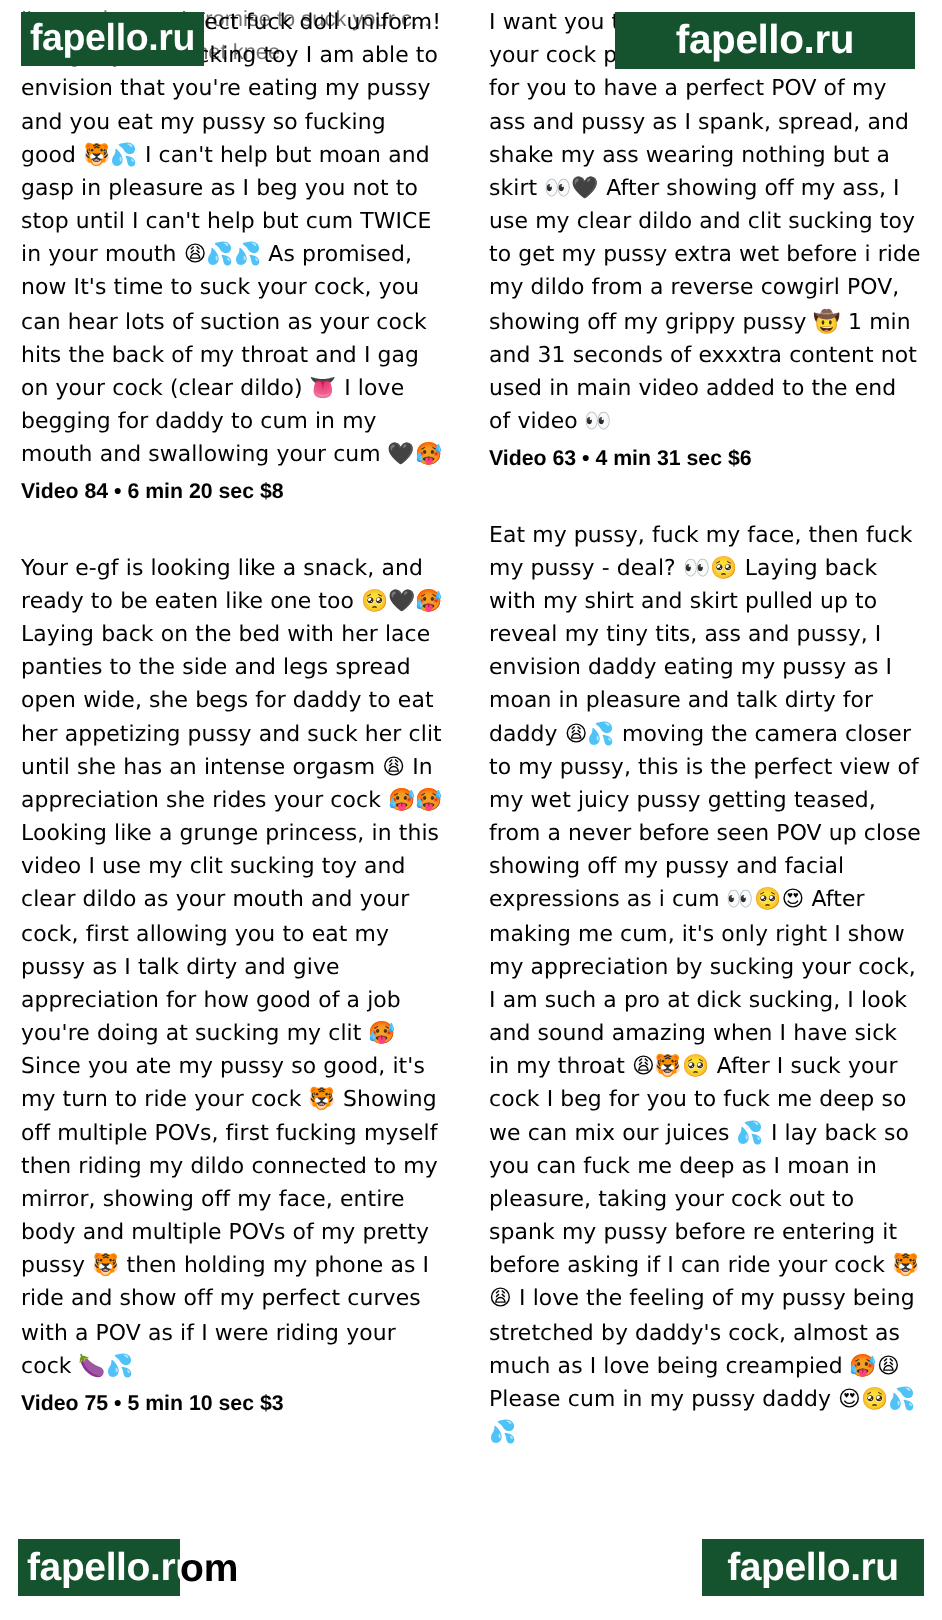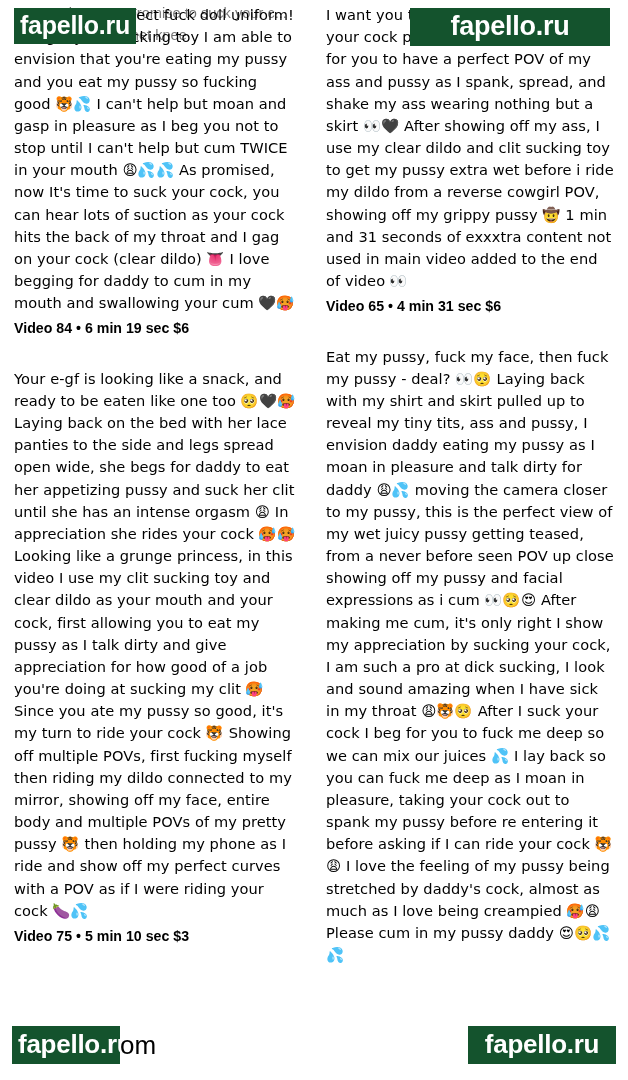--- a/index.html
+++ b/index.html
@@ -92,21 +92,21 @@
     padding-left: 6px;
   }
   .wm-bl-extra {
     position: absolute;
     left: 120px;
     top: 1026px;
     width: 46px;
     height: 38px;
     background: #ffffff;
     color: #000000;
-    font-weight: normal;
+    font-weight: bold;
     font-size: 26px;
     display: flex;
     align-items: center;
     line-height: 1;
   }
   .wm-br {
     left: 468px;
     top: 1026px;
     width: 148px;
     height: 38px;
@@ -132,39 +132,39 @@
 </head>
 <body>
 
 <div class="page">
 
   <div class="column left">
 
     <div class="entry">
       <p class="entry-body emoji">wearing the perfect fuck doll uniform! Using my clit sucking toy I am able to envision that you're eating my pussy and you eat my pussy so fucking good 🐯💦 I can't help but moan and gasp in pleasure as I beg you not to stop until I can't help but cum TWICE in your mouth 😩💦💦 As promised, now It's time to suck your cock, you can hear lots of suction as your cock hits the back of my throat and I gag on your cock (clear dildo) 👅 I love begging for daddy to cum in my mouth and swallowing your cum 🖤🥵</p>
       <p class="entry-meta">
-        <span class="vid">Video 84</span><span class="sep"> • 6 min 19 sec $6</span>
+        <span class="vid">Video 84</span><span class="sep"> • 6 min 20 sec $8</span>
       </p>
     </div>
 
     <div class="entry">
       <p class="entry-body emoji">Your e-gf is looking like a snack, and ready to be eaten like one too 🥺🖤🥵 Laying back on the bed with her lace panties to the side and legs spread open wide, she begs for daddy to eat her appetizing pussy and suck her clit until she has an intense orgasm 😩 In appreciation she rides your cock 🥵🥵 Looking like a grunge princess, in this video I use my clit sucking toy and clear dildo as your mouth and your cock, first allowing you to eat my pussy as I talk dirty and give appreciation for how good of a job you're doing at sucking my clit 🥵 Since you ate my pussy so good, it's my turn to ride your cock 🐯 Showing off multiple POVs, first fucking myself then riding my dildo connected to my mirror, showing off my face, entire body and multiple POVs of my pretty pussy 🐯 then holding my phone as I ride and show off my perfect curves with a POV as if I were riding your cock 🍆💦</p>
       <p class="entry-meta">
         <span class="vid">Video 75</span><span class="sep"> • 5 min 10 sec $3</span>
       </p>
     </div>
 
   </div>
 
   <div class="column right">
 
     <div class="entry">
       <p class="entry-body emoji">I want you to eat my ass before I ride your cock please 🥺🖤 Bending over for you to have a perfect POV of my ass and pussy as I spank, spread, and shake my ass wearing nothing but a skirt 👀🖤 After showing off my ass, I use my clear dildo and clit sucking toy to get my pussy extra wet before i ride my dildo from a reverse cowgirl POV, showing off my grippy pussy 🤠 1 min and 31 seconds of exxxtra content not used in main video added to the end of video 👀</p>
       <p class="entry-meta">
-        <span class="vid">Video 65</span><span class="sep"> • 4 min 31 sec $6</span>
+        <span class="vid">Video 63</span><span class="sep"> • 4 min 31 sec $6</span>
       </p>
     </div>
 
     <div class="entry">
       <p class="entry-body emoji">Eat my pussy, fuck my face, then fuck my pussy - deal? 👀🥺 Laying back with my shirt and skirt pulled up to reveal my tiny tits, ass and pussy, I envision daddy eating my pussy as I moan in pleasure and talk dirty for daddy 😩💦 moving the camera closer to my pussy, this is the perfect view of my wet juicy pussy getting teased, from a never before seen POV up close showing off my pussy and facial expressions as i cum 👀🥺😍 After making me cum, it's only right I show my appreciation by sucking your cock, I am such a pro at dick sucking, I look and sound amazing when I have sick in my throat 😩🐯🥺 After I suck your cock I beg for you to fuck me deep so we can mix our juices 💦 I lay back so you can fuck me deep as I moan in pleasure, taking your cock out to spank my pussy before re entering it before asking if I can ride your cock 🐯😩 I love the feeling of my pussy being stretched by daddy's cock, almost as much as I love being creampied 🥵😩 Please cum in my pussy daddy 😍🥺💦💦</p>
     </div>
 
   </div>
 
   <div class="faded-top">I'm wearing um, I promise to suck your c... kiest lingerie - fishnet knee</div>

